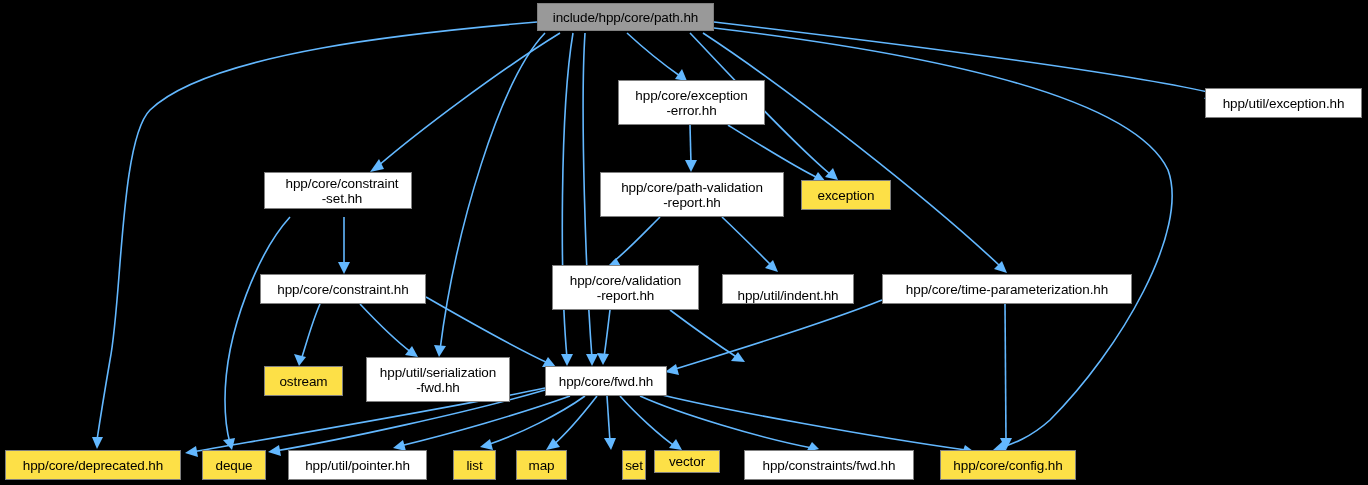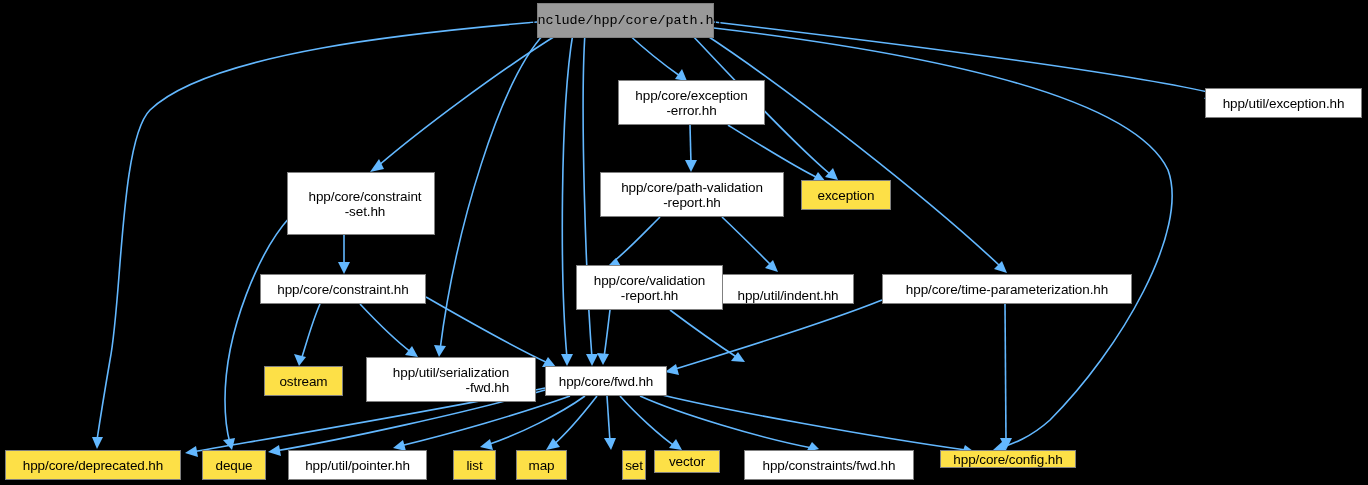--- a/index.html
+++ b/index.html
@@ -105,41 +105,41 @@
       <path d="M607,396 L610,442" fill="none" stroke="#63b8ff" stroke-width="1.6"></path>
       <polygon points="611,450 604,438 616,438" fill="#63b8ff"></polygon>
       <path d="M620,396 C636,414 660,436 676,447" fill="none" stroke="#63b8ff" stroke-width="1.6"></path>
       <polygon points="682,450 669,448 676,439" fill="#63b8ff"></polygon>
       <path d="M640,396 C680,414 760,438 812,448" fill="none" stroke="#63b8ff" stroke-width="1.6"></path>
       <polygon points="819,449 806,452 812,442" fill="#63b8ff"></polygon>
       <path d="M650,392 C720,410 880,438 966,450" fill="none" stroke="#63b8ff" stroke-width="1.6"></path>
       <polygon points="973,451 961,456 965,445" fill="#63b8ff"></polygon>
     </svg>
   <div id="node-layer">
-      <div class="node fill-root" style="left: 537px; top: 3px; width: 177px; height: 35px; font-family: Liberation Mono, monospace;"><span class="node-label">include/hpp/core/path.hh</span></div>
+      <div class="node fill-root" style="left: 537px; top: 3px; width: 177px; height: 28px;"><span class="node-label">include/hpp/core/path.hh</span></div>
       <div class="node fill-white" style="left: 1205px; top: 88px; width: 157px; height: 30px;"><span class="node-label">hpp/util/exception.hh</span></div>
       <div class="node fill-white" style="left: 618px; top: 80px; width: 147px; height: 45px;"><span class="node-label">hpp/core/exception
 -error.hh</span></div>
-      <div class="node fill-white" style="left: 287px; top: 172px; width: 148px; height: 63px; padding-left: 8px;"><span class="node-label">hpp/core/constraint
+      <div class="node fill-white" style="left: 264px; top: 172px; width: 148px; height: 37px; padding-left: 8px;"><span class="node-label">hpp/core/constraint
 -set.hh</span></div>
       <div class="node fill-white" style="left: 600px; top: 172px; width: 184px; height: 45px;"><span class="node-label">hpp/core/path-validation
 -report.hh</span></div>
       <div class="node fill-gray" style="left: 801px; top: 180px; width: 90px; height: 30px;"><span class="node-label">exception</span></div>
       <div class="node fill-white" style="left: 260px; top: 274px; width: 166px; height: 30px;"><span class="node-label">hpp/core/constraint.hh</span></div>
-      <div class="node fill-white" style="left: 552px; top: 265px; width: 147px; height: 45px; margin-left: 24px;"><span class="node-label">hpp/core/validation
+      <div class="node fill-white" style="left: 552px; top: 265px; width: 147px; height: 45px;"><span class="node-label">hpp/core/validation
 -report.hh</span></div>
       <div class="node fill-white" style="left: 722px; top: 274px; width: 132px; height: 30px; align-items: flex-end;"><span class="node-label">hpp/util/indent.hh</span></div>
       <div class="node fill-white" style="left: 882px; top: 274px; width: 250px; height: 30px;"><span class="node-label">hpp/core/time-parameterization.hh</span></div>
       <div class="node fill-gray" style="left: 264px; top: 366px; width: 79px; height: 30px;"><span class="node-label">ostream</span></div>
-      <div class="node fill-white" style="left: 366px; top: 357px; width: 170px; height: 45px; text-align: right;"><span class="node-label">hpp/util/serialization
+      <div class="node fill-white" style="left: 366px; top: 357px; width: 144px; height: 45px;"><span class="node-label">hpp/util/serialization
 -fwd.hh</span></div>
       <div class="node fill-white" style="left: 545px; top: 366px; width: 122px; height: 30px;"><span class="node-label">hpp/core/fwd.hh</span></div>
       <div class="node fill-gray" style="left: 5px; top: 450px; width: 176px; height: 30px;"><span class="node-label">hpp/core/deprecated.hh</span></div>
       <div class="node fill-gray" style="left: 202px; top: 450px; width: 64px; height: 30px;"><span class="node-label">deque</span></div>
       <div class="node fill-white" style="left: 288px; top: 450px; width: 139px; height: 30px;"><span class="node-label">hpp/util/pointer.hh</span></div>
       <div class="node fill-gray" style="left: 453px; top: 450px; width: 43px; height: 30px;"><span class="node-label">list</span></div>
       <div class="node fill-gray" style="left: 516px; top: 450px; width: 51px; height: 30px;"><span class="node-label">map</span></div>
       <div class="node fill-gray" style="left: 622px; top: 450px; width: 24px; height: 30px;"><span class="node-label">set</span></div>
       <div class="node fill-gray" style="left: 654px; top: 450px; width: 66px; height: 23px;"><span class="node-label">vector</span></div>
       <div class="node fill-white" style="left: 744px; top: 450px; width: 170px; height: 30px;"><span class="node-label">hpp/constraints/fwd.hh</span></div>
-      <div class="node fill-gray" style="left: 940px; top: 450px; width: 136px; height: 18px;"><span class="node-label">hpp/core/config.hh</span></div>
+      <div class="node fill-gray" style="left: 940px; top: 450px; width: 136px; height: 30px;"><span class="node-label">hpp/core/config.hh</span></div>
     </div>
 </div>
 
 </body></html>

